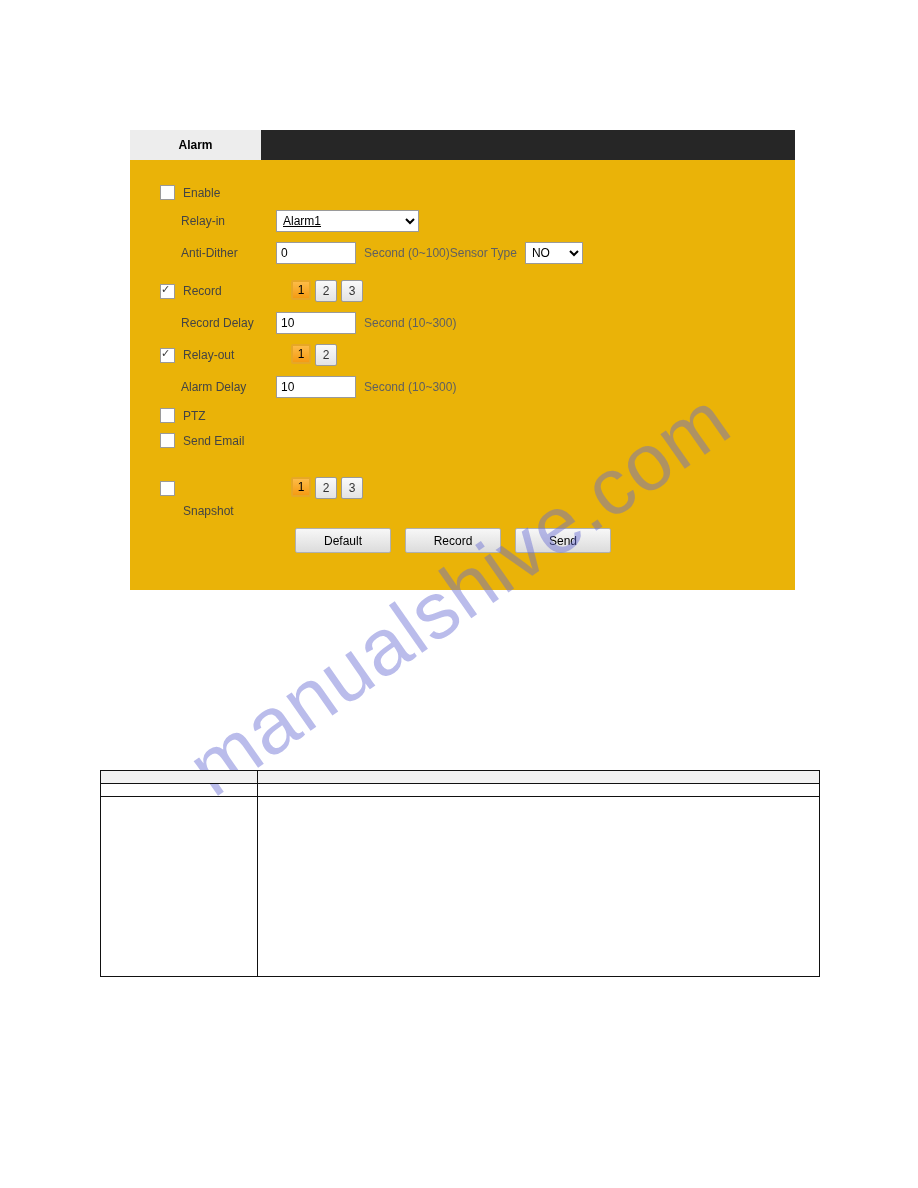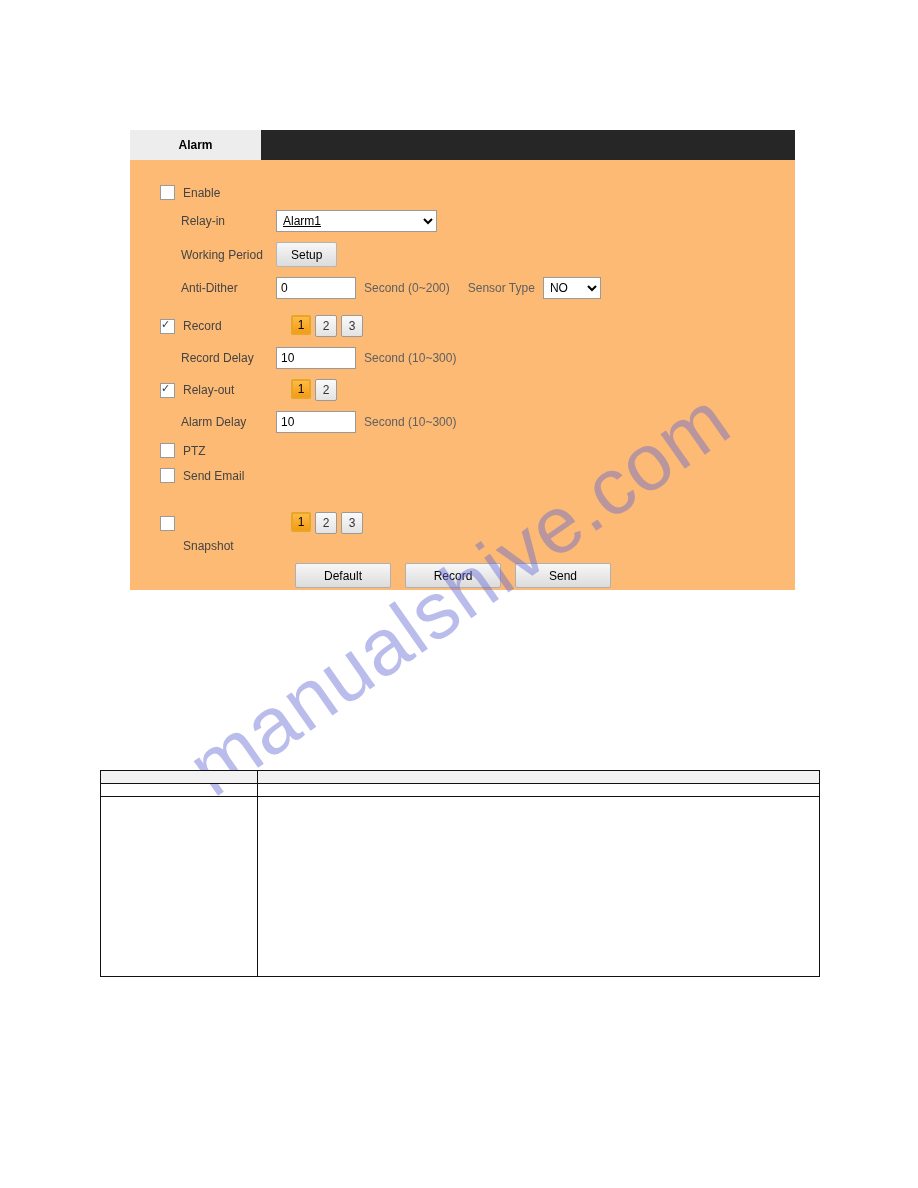--- a/index.html
+++ b/index.html
@@ -41,21 +41,21 @@
   }
   .tab-rest {
     flex: 1;
     height: 30px;
     background: #262626;
   }
   .panel {
     position: relative;
     width: 100%;
     height: calc(100% - 30px);
-    background: #fdba74;
+    background: #eab308;
     padding: 25px 30px 15px 30px;
     box-sizing: border-box;
     color: #444;
   }
   .row {
     display: flex;
     align-items: center;
     margin-bottom: 10px;
   }
   .cb {
@@ -88,21 +88,21 @@
   }
   select, .select-like {
     height: 22px;
     border: 1px solid #9a9a9a;
     background: #fff;
     font-family: inherit;
     font-size: 12px;
     padding: 0 2px;
     box-sizing: border-box;
   }
-  .relay-in-select { width: 161px; text-decoration: underline; }
+  .relay-in-select { width: 143px; text-decoration: underline; }
   .sensor-select { width: 58px; }
   input[type="text"].num {
     height: 22px;
     width: 80px;
     border: 1px solid #9a9a9a;
     background: #fff;
     font-family: inherit;
     font-size: 12px;
     padding: 0 4px;
     box-sizing: border-box;
@@ -218,33 +218,27 @@
 
       <div class="row indent">
         <div class="lbl-col">Relay-in</div>
         <div class="val-col">
           <select class="relay-in-select">
             <option selected="">Alarm1</option>
           </select>
         </div>
       </div>
 
-      <div class="row indent">
-        <div class="lbl-col">Working Period</div>
-        <div class="val-col">
-          <button class="btn-small">Setup</button>
-        </div>
-      </div>
 
       <div class="row indent">
         <div class="lbl-col">Anti-Dither</div>
         <div class="val-col">
           <input type="text" class="num" value="0" style="">
-          <span class="after-txt">Second (0~200)</span>
-          <span class="after-txt" style="margin-left:18px;">Sensor Type</span>
+          <span class="after-txt">Second (0~100)</span>
+          <span class="after-txt" style="margin-left:0;">Sensor Type</span>
           <select class="sensor-select" style="margin-left:8px;">
             <option selected="">NO</option>
           </select>
         </div>
       </div>
 
       <div class="section-gap"></div>
 
       <div class="row">
         <span class="cb checked"></span>

